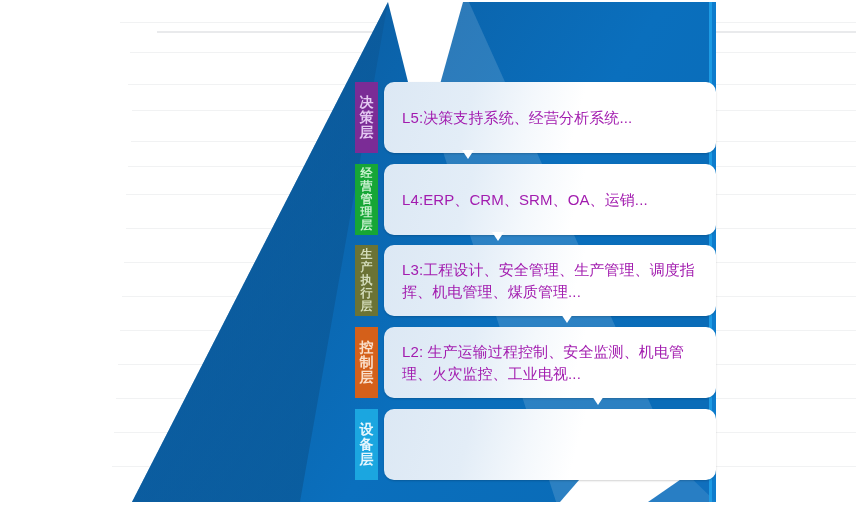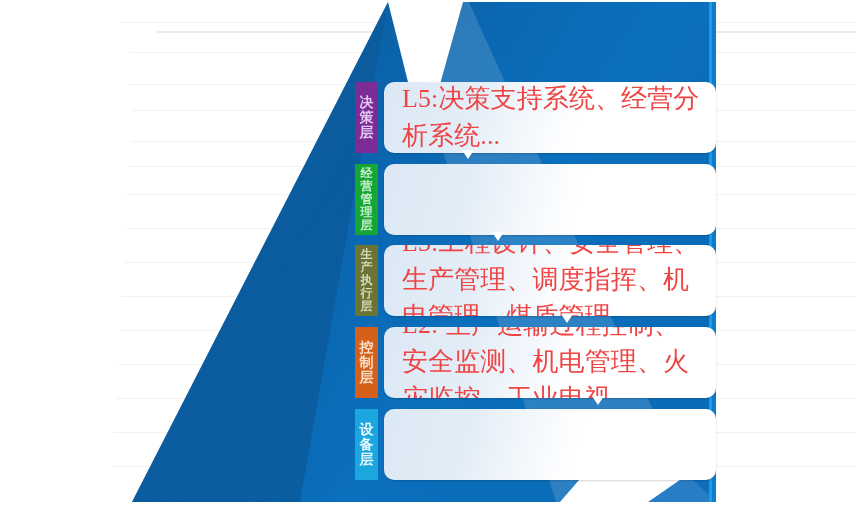--- a/index.html
+++ b/index.html
@@ -81,25 +81,25 @@
   }
   .card-sheen {
     position: absolute;
     inset: 0;
     background: linear-gradient(105deg, #dce8f4 0%, #e3edf7 26%, #f4f8fc 44%, #ffffff 58%, #ffffff 100%);
   }
   .card-text {
     position: relative;
     z-index: 2;
     padding: 0 0 0 18px;
-    font-size: 26px;
+    font-size: 15px;
     line-height: 1.42;
-    color: #ef4444;
+    color: #a21caf;
     letter-spacing: 0.1px;
-    font-family: Liberation Serif, serif;
+    font-family: Liberation Sans, sans-serif;
   }
 
   
   .arrow {
     position: absolute;
     width: 0; height: 0;
     border-left: 6px solid transparent;
     border-right: 6px solid transparent;
     border-top: 9px solid #ffffff;
     z-index: 6;
@@ -183,20 +183,21 @@
     <div class="row" style="top:164px; height:71px; width:361px;">
       <div class="chip" style="background:#16A636; color:#C9F2CF; font-size:12px;">
         <span>经</span>
         <span>营</span>
         <span>管</span>
         <span>理</span>
         <span>层</span>
       </div>
       <div class="card">
         <div class="card-sheen"></div>
+        <div class="card-text">L4:ERP、CRM、SRM、OA、运销...</div>
       </div>
     </div>
 
     <div class="row" style="top:245px; height:71px; width:361px;">
       <div class="chip" style="background:#6B7335; color:#D3DCBA; font-size:12px;">
         <span>生</span>
         <span>产</span>
         <span>执</span>
         <span>行</span>
         <span>层</span>

